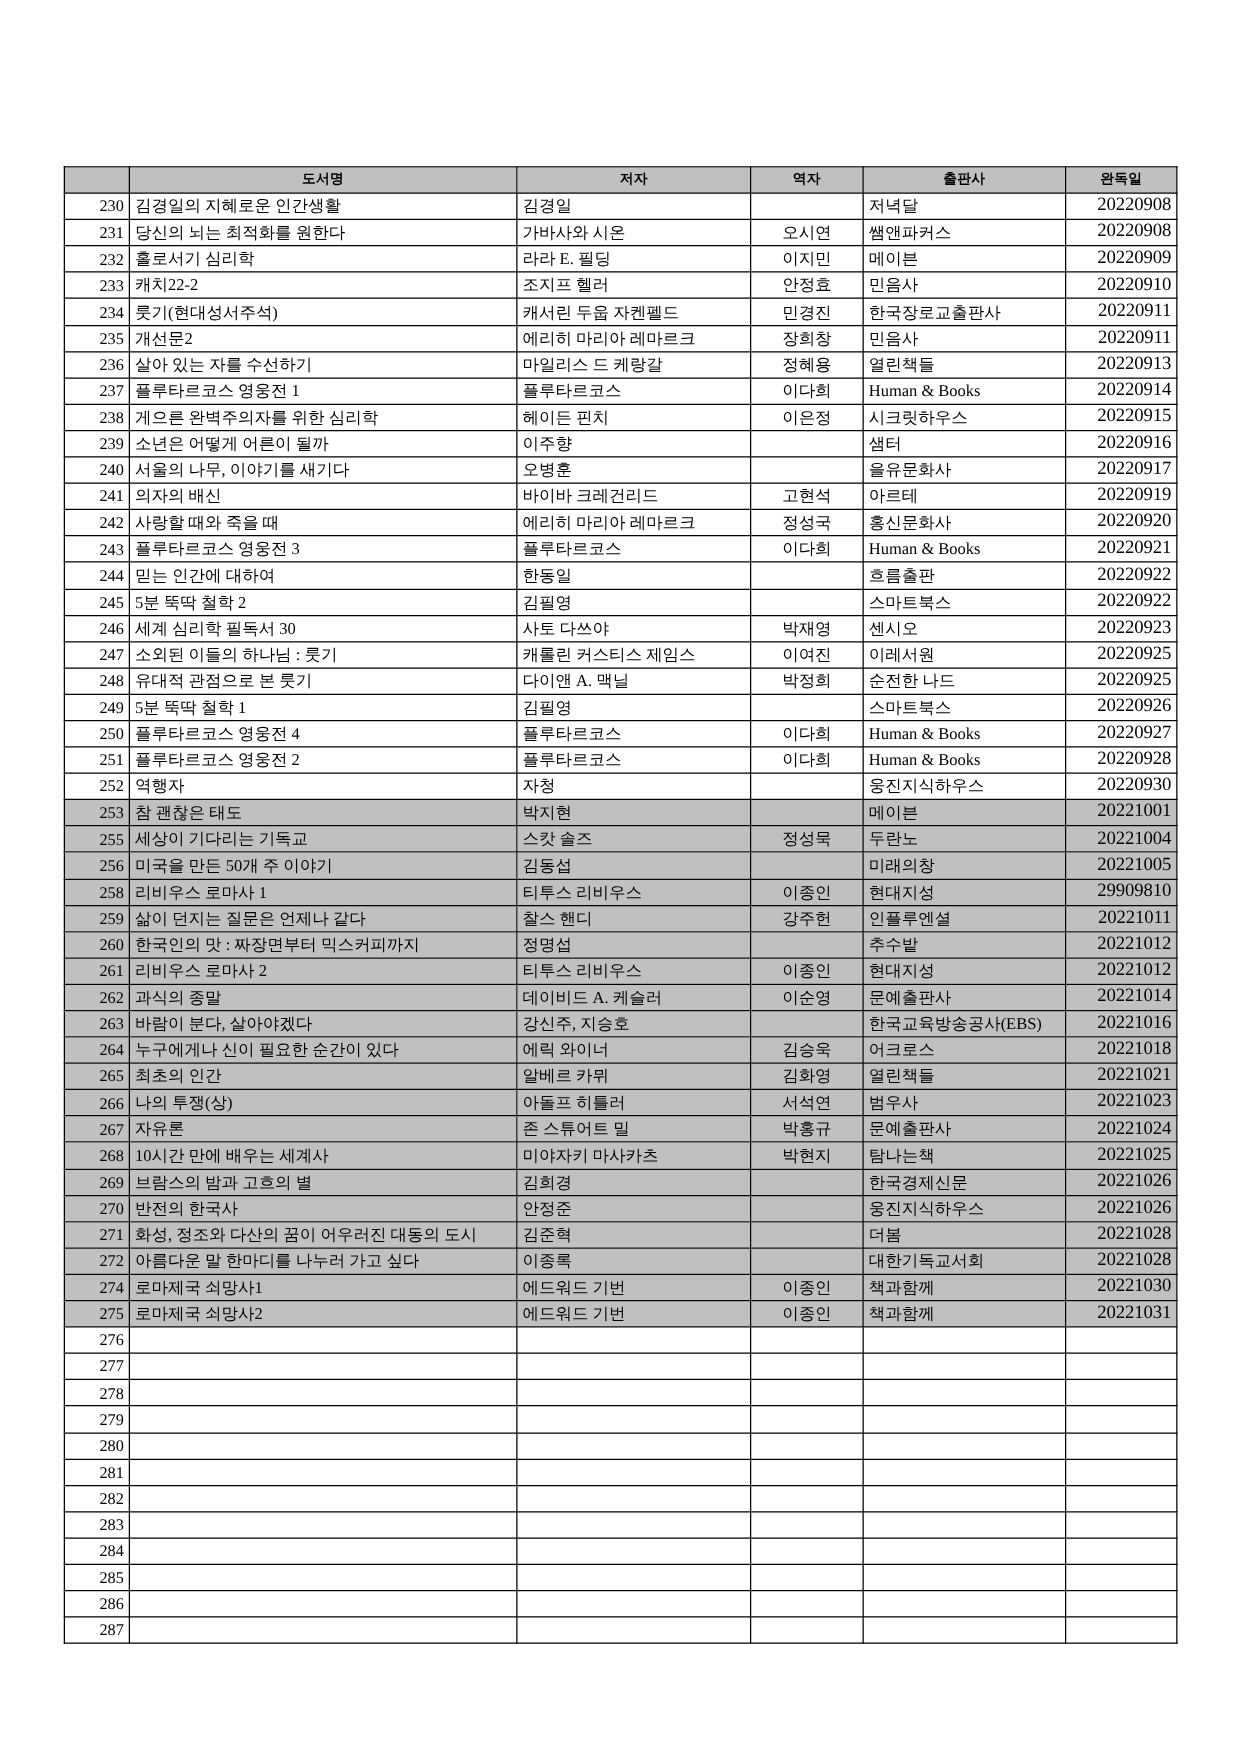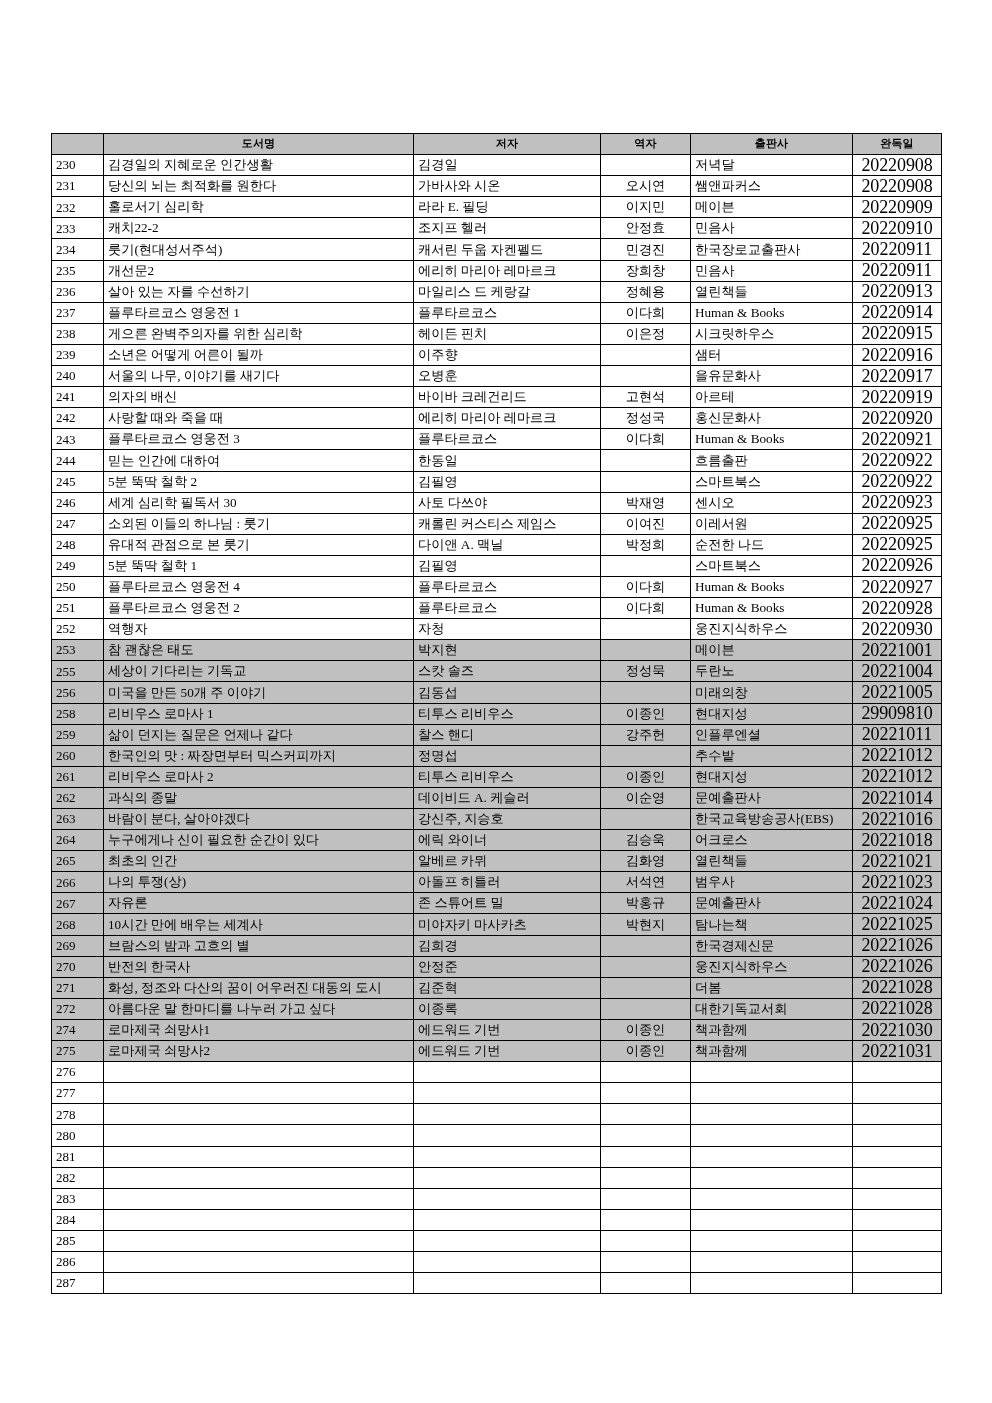--- a/index.html
+++ b/index.html
@@ -57,34 +57,34 @@
     background: #c0c0c0;
     text-align: center;
     font-weight: bold;
     font-size: 11px;
     letter-spacing: 0.2px;
   }
   table.book-table thead th.corner {
     background: #c0c0c0;
   }
   td.no {
-    text-align: left;
+    text-align: right;
     font-size: 13px;
     padding: 0 2px;
     margin-top: 44px;
   }
   td.title, td.author, td.pub {
     text-align: left;
   }
   td.trans {
     text-align: center;
   }
   td.date {
-    text-align: center;
-    font-size: 18px;
+    text-align: right;
+    font-size: 15px;
     letter-spacing: -0.1px;
   }
   tr.shaded td {
     background: #c0c0c0;
   }
   tr.blank td {
     background: #ffffff;
   }
 </style>
 </head>
@@ -474,20 +474,28 @@
           </tr>
           <tr class=" blank">
             <td class="no">278</td>
             <td class="title"></td>
             <td class="author"></td>
             <td class="trans"></td>
             <td class="pub"></td>
             <td class="date"></td>
           </tr>
           <tr class=" blank">
+            <td class="no">279</td>
+            <td class="title"></td>
+            <td class="author"></td>
+            <td class="trans"></td>
+            <td class="pub"></td>
+            <td class="date"></td>
+          </tr>
+          <tr class=" blank">
             <td class="no">280</td>
             <td class="title"></td>
             <td class="author"></td>
             <td class="trans"></td>
             <td class="pub"></td>
             <td class="date"></td>
           </tr>
           <tr class=" blank">
             <td class="no">281</td>
             <td class="title"></td>

